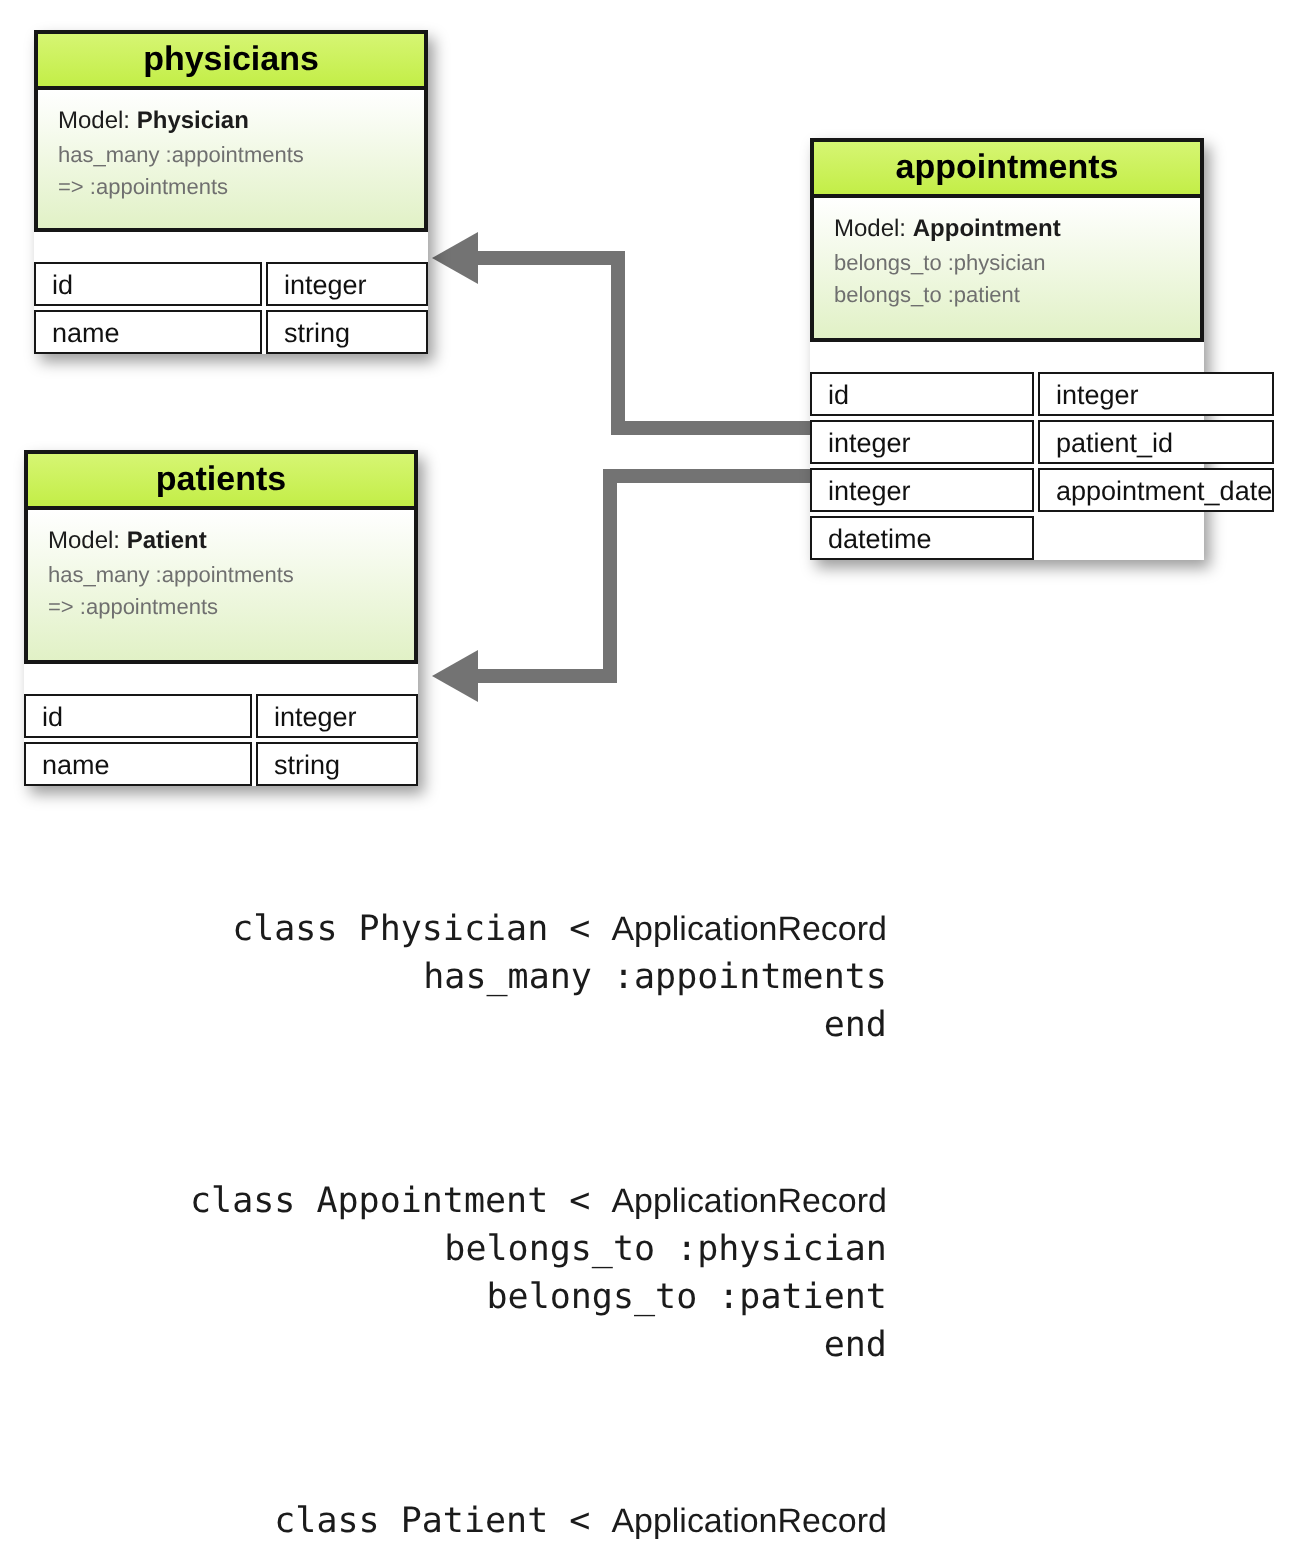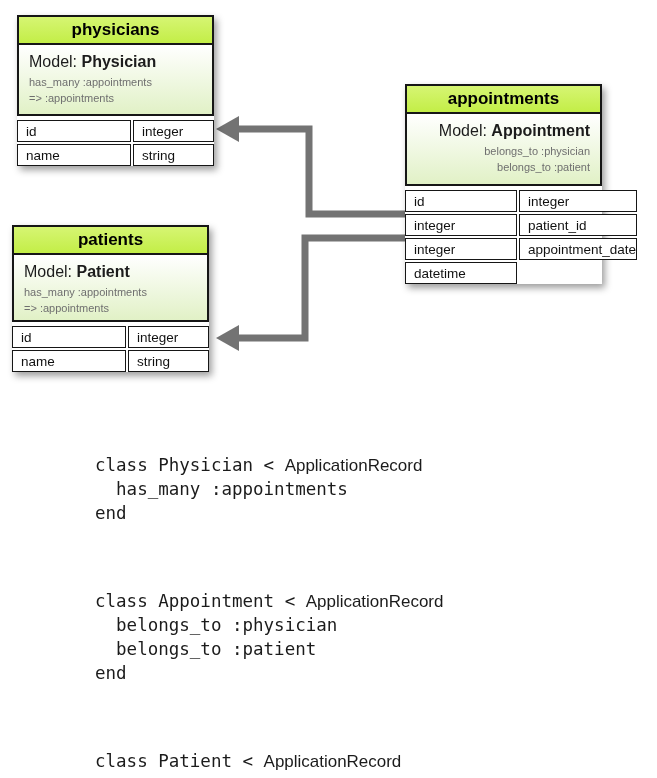--- a/index.html
+++ b/index.html
@@ -26,42 +26,42 @@
     text-align: center;
     font-weight: bold; font-size: 17px; color: #000;
     border-bottom: 2px solid #161616;
     background: linear-gradient(180deg, #d6f573 0%, #c3ee47 100%);
   }
   .tmodel {
     box-sizing: border-box;
     padding: 8px 10px 0 10px;
     background: linear-gradient(180deg, #ffffff 0%, #e1f1c6 100%);
   }
-  .model-line { font-size: 16px; color: #1c1c1c; margin-bottom: 4px; }
+  .model-line { font-size: 12px; color: #1c1c1c; margin-bottom: 4px; }
   .model-line b { font-weight: bold; }
   .assoc-line { font-size: 11px; line-height: 15.5px; color: #6f6f6f; }
 
-  .trows { margin-top: 4px; display: grid; gap: 2px; }
+  .trows { margin-top: 15px; display: grid; gap: 2px; }
   .cell {
     box-sizing: border-box;
     height: 22px;
     display: flex; align-items: center;
     padding-left: 8px;
     border: 1.5px solid #161616;
     background: #ffffff;
     font-size: 13.5px; color: #111;
   }
 
   .code {
     position: absolute; left: 95px; top: 413px;
     font-family: "DejaVu Sans Mono", monospace;
     font-size: 17.5px; color: #1b1b1b;
     white-space: pre;
   }
-  .code-block { margin-bottom: 24px; }
+  .code-block { margin-bottom: 24px; text-align: right; }
   .code-line { height: 24px; line-height: 24px; }
   .sans { font-family: "Liberation Sans", sans-serif; font-size: 0.97em; }
 </style>
 </head>
 <body>
 
 <div class="canvas">
 
   <svg class="arrows" width="657" height="400" viewBox="0 0 657 400">
     <g>
@@ -86,24 +86,24 @@
       </div>
     </div>
     <div class="trows" style="grid-template-columns:114px 1fr;">
         <div class="cell">id</div>
         <div class="cell">integer</div>
         <div class="cell">name</div>
         <div class="cell">string</div>
       </div>
   </div>
 
-  <div class="dtable" style="left:405px; top:84px;">
+  <div class="dtable" style="left:405px; top:69px;">
     <div class="tbox">
       <div class="thead">appointments</div>
-      <div class="tmodel" style="height:70px;text-align:right;">
+      <div class="tmodel" style="height:70px;">
         <div class="model-line"><span>Model:</span> <b>Appointment</b></div>
         <div>
             <div class="assoc-line">belongs_to :physician</div>
             <div class="assoc-line">belongs_to :patient</div>
           </div>
       </div>
     </div>
     <div class="trows" style="grid-template-columns:112px 1fr;">
         <div class="cell">id</div>
         <div class="cell">integer</div>
@@ -111,21 +111,21 @@
         <div class="cell">patient_id</div>
         <div class="cell">integer</div>
         <div class="cell">appointment_date</div>
         <div class="cell">datetime</div>
       </div>
   </div>
 
   <div class="dtable" style="left:12px; top:225px;">
     <div class="tbox">
       <div class="thead">patients</div>
-      <div class="tmodel" style="height:65px;">
+      <div class="tmodel" style="height:75px;">
         <div class="model-line"><span>Model:</span> <b>Patient</b></div>
         <div>
             <div class="assoc-line">has_many :appointments</div>
             <div class="assoc-line">=&gt; :appointments</div>
           </div>
       </div>
     </div>
     <div class="trows" style="grid-template-columns:114px 1fr;">
         <div class="cell">id</div>
         <div class="cell">integer</div>

